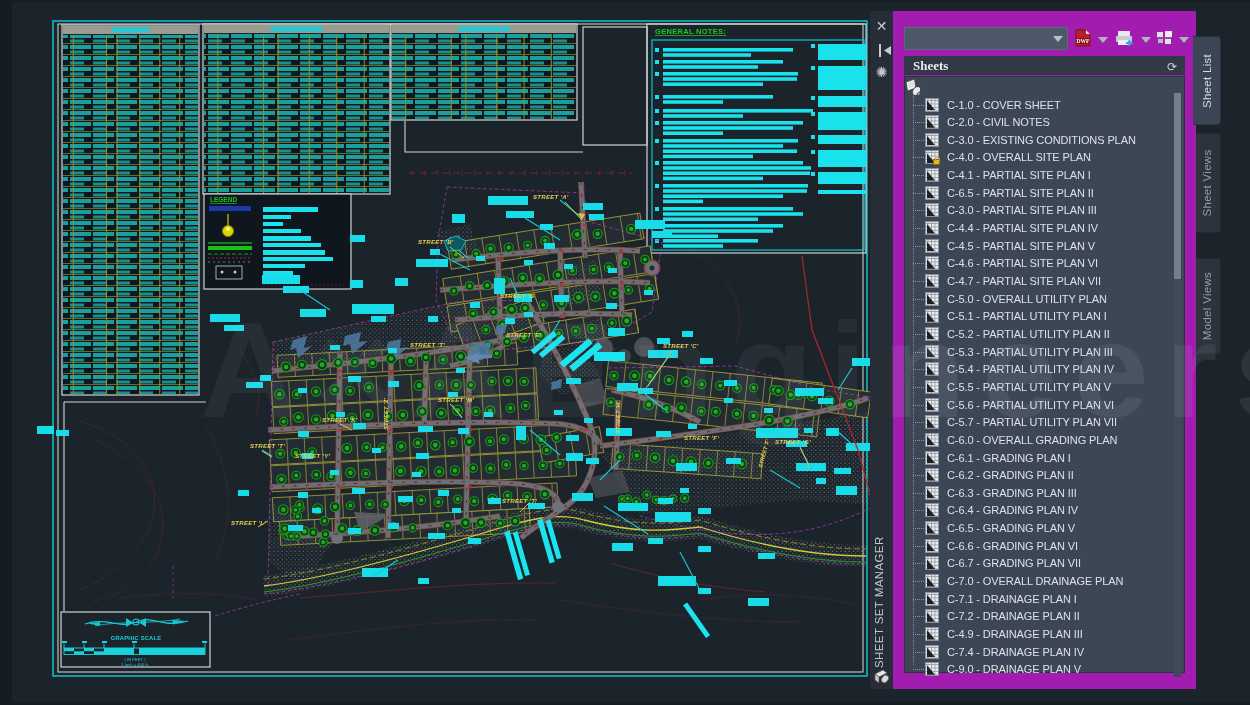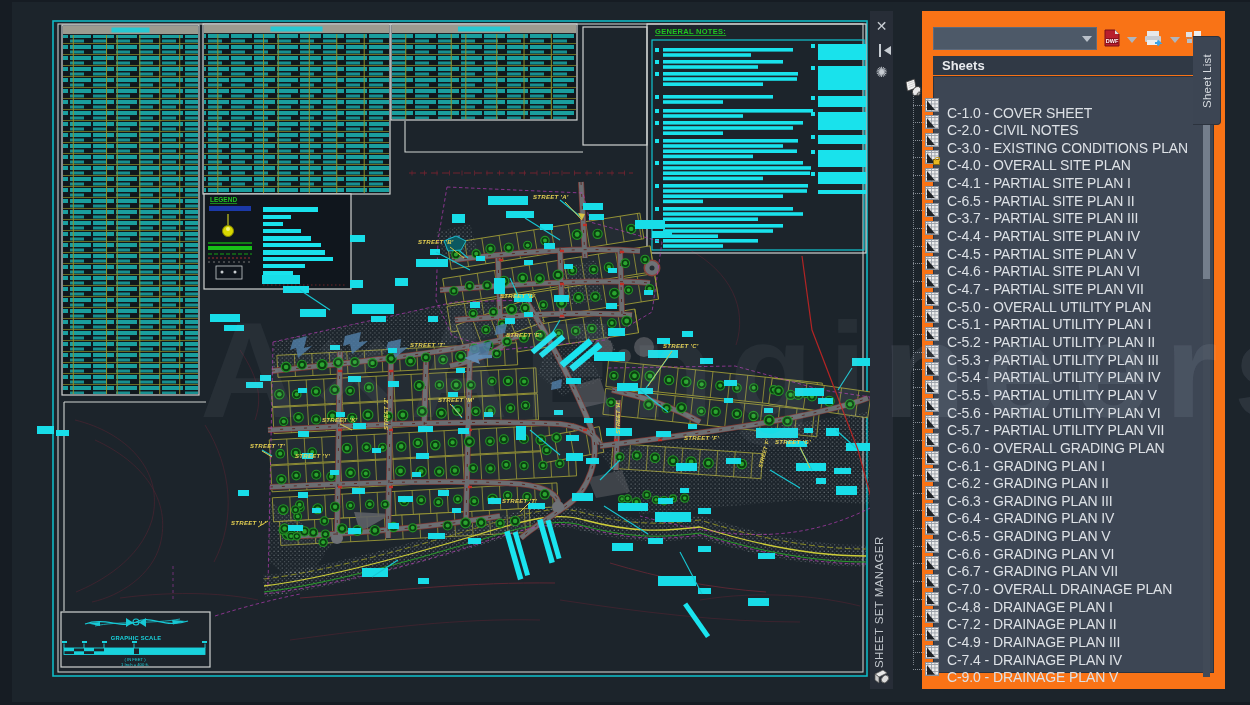--- a/index.html
+++ b/index.html
@@ -2,38 +2,38 @@
 <html><head><meta charset="utf-8"><style>
 *{margin:0;padding:0;box-sizing:border-box;}
 body{width:1250px;height:705px;overflow:hidden;background:#161c23;font-family:"Liberation Sans",sans-serif;position:relative;}
 #page{position:absolute;left:0;top:0;width:1046px;height:705px;}
 svg.draw{position:absolute;left:0;top:0;}
 
 #strip{position:absolute;left:870px;top:11px;width:23px;height:678px;background:#272d37;z-index:10;}
 #strip .ic{position:absolute;left:0;width:23px;text-align:center;color:#c7ccd2;font-size:13px;line-height:14px;}
 #striptitle{position:absolute;left:870px;top:0;width:23px;z-index:11;color:#c3c8ce;font-size:11.5px;letter-spacing:0.4px;transform:rotate(-90deg);transform-origin:0 0;white-space:nowrap;}
 
-#panel{position:absolute;left:922px;top:11px;width:303px;height:678px;background:#f97316;z-index:9;}
+#panel{position:absolute;left:893px;top:11px;width:303px;height:678px;background:#a21caf;z-index:9;font-family:Liberation Serif, serif;}
 #combo{position:absolute;left:11px;top:16px;width:164px;height:23px;background:#4d5968;border:1px solid #5d6a7c;}
 #combo .arr{position:absolute;right:4px;top:8px;width:0;height:0;border-left:5px solid transparent;border-right:5px solid transparent;border-top:6px solid #b9c0c9;}
 .tbtn{position:absolute;top:19px;}
 .dd{position:absolute;top:26px;width:0;height:0;border-left:5px solid transparent;border-right:5px solid transparent;border-top:6px solid #aeb5bf;}
 #sheetshdr{position:absolute;left:11px;top:45px;width:281px;height:19px;background:#303945;color:#e9ebee;font-weight:bold;font-size:13px;line-height:19px;padding-left:9px;}
 #refresh{position:absolute;right:8px;top:2px;color:#c2c8cf;font-size:12px;font-weight:normal;}
 #list{position:absolute;left:11px;top:65px;width:281px;height:597px;background:#3d4654;border:1px solid #2c333e;}
 #treeline{position:absolute;left:913px;top:93px;width:1px;height:572px;border-left:1px dotted #9aa1a9;z-index:12;opacity:0.75;}
 .item{position:absolute;left:0;height:17px;width:100%;z-index:12;}
 .item .stub{position:absolute;left:-20px;top:8px;width:11px;border-top:1px dotted #9aa1a9;opacity:0.85;}
 .item .sicon{position:absolute;left:-8px;top:1px;width:14px;height:14px;background:#ececec;border:1px solid #8a9099;
  background-image:linear-gradient(#9aa0a8 1px,transparent 1px),linear-gradient(90deg,#9aa0a8 1px,transparent 1px);
  background-size:3.5px 3.5px;background-position:5px 1px;}
 .item .sicon::before{content:'';position:absolute;left:0.5px;top:1.5px;width:8.5px;height:10px;background:#1d2024;clip-path:polygon(0 0,0 100%,100% 100%);}
 .item .lock{position:absolute;right:-2px;bottom:-2px;width:7px;height:6px;background:#e8b822;border:1px solid #8a6a10;z-index:3;}
 .item .lock::before{content:'';position:absolute;left:1px;top:-3px;width:3px;height:3px;border:1px solid #caa020;border-bottom:none;border-radius:2px 2px 0 0;}
-.item .stext{position:absolute;left:14px;top:8px;color:#dde1e6;font-size:14px;white-space:nowrap;letter-spacing:-0.1px;text-align:right;}
+.item .stext{position:absolute;left:14px;top:2px;color:#dde1e6;font-size:11px;white-space:nowrap;letter-spacing:-0.1px;text-align:right;}
 #rooticon{position:absolute;left:905px;top:78px;z-index:12;}
 #sb{position:absolute;left:269px;top:16px;width:7px;height:584px;background:#414a57;}
 #sbthumb{position:absolute;left:0;top:0;width:7px;height:186px;background:#747e8c;}
 
 .vtab{position:absolute;left:1194px;width:27px;z-index:8;color:#949ca7;font-size:11.5px;letter-spacing:0.3px;background:#2c333d;border:1px solid #242a33;border-left:none;border-radius:0 4px 4px 0;}
 .vtab span{position:absolute;left:50%;top:50%;transform:translate(-50%,-50%) rotate(-90deg);white-space:nowrap;}
 .vtab.active{background:#3c4553;color:#d6dadf;border-color:#2c333e;z-index:13;left:1193px;width:28px;}
 
 #wm{position:absolute;left:200px;top:292px;z-index:20;font-size:136px;font-weight:bold;color:rgba(190,200,212,0.07);white-space:nowrap;letter-spacing:16px;pointer-events:none;}
 #wmp{position:absolute;left:200px;top:292px;z-index:21;font-size:136px;font-weight:bold;color:rgba(200,210,220,0.035);white-space:nowrap;letter-spacing:16px;pointer-events:none;clip-path:polygon(670px 0,1050px 0,1050px 400px,670px 400px);}
@@ -1308,21 +1308,21 @@
 
 <div class="item" style="top:184.8px">
         <span class="stub"></span>
         <span class="sicon"></span>
         <span class="stext">C-6.5 - PARTIAL SITE PLAN II</span>
       </div>
 
 <div class="item" style="top:202.4px">
         <span class="stub"></span>
         <span class="sicon"></span>
-        <span class="stext">C-3.7 - PARTIAL SITE PLAN III</span>
+        <span class="stext">C-3.0 - PARTIAL SITE PLAN III</span>
       </div>
 
 <div class="item" style="top:220.0px">
         <span class="stub"></span>
         <span class="sicon"></span>
         <span class="stext">C-4.4 - PARTIAL SITE PLAN IV</span>
       </div>
 
 <div class="item" style="top:237.7px">
         <span class="stub"></span>
@@ -1440,21 +1440,21 @@
 
 <div class="item" style="top:573.0px">
         <span class="stub"></span>
         <span class="sicon"></span>
         <span class="stext">C-7.0 - OVERALL DRAINAGE PLAN</span>
       </div>
 
 <div class="item" style="top:590.7px">
         <span class="stub"></span>
         <span class="sicon"></span>
-        <span class="stext">C-4.8 - DRAINAGE PLAN I</span>
+        <span class="stext">C-7.1 - DRAINAGE PLAN I</span>
       </div>
 
 <div class="item" style="top:608.3px">
         <span class="stub"></span>
         <span class="sicon"></span>
         <span class="stext">C-7.2 - DRAINAGE PLAN II</span>
       </div>
 
 <div class="item" style="top:626.0px">
         <span class="stub"></span>

